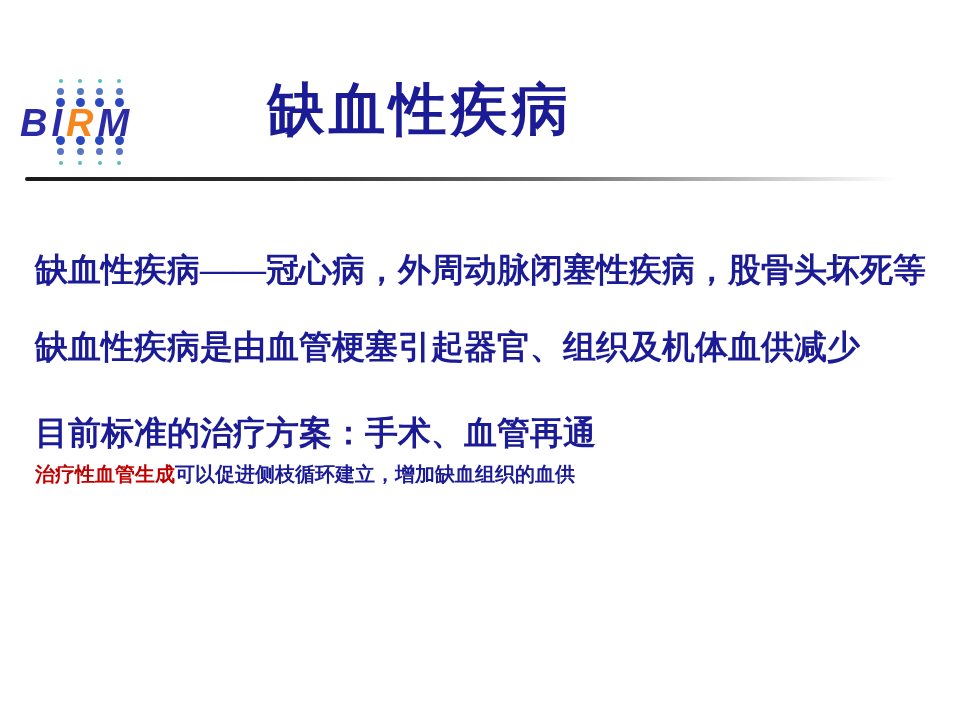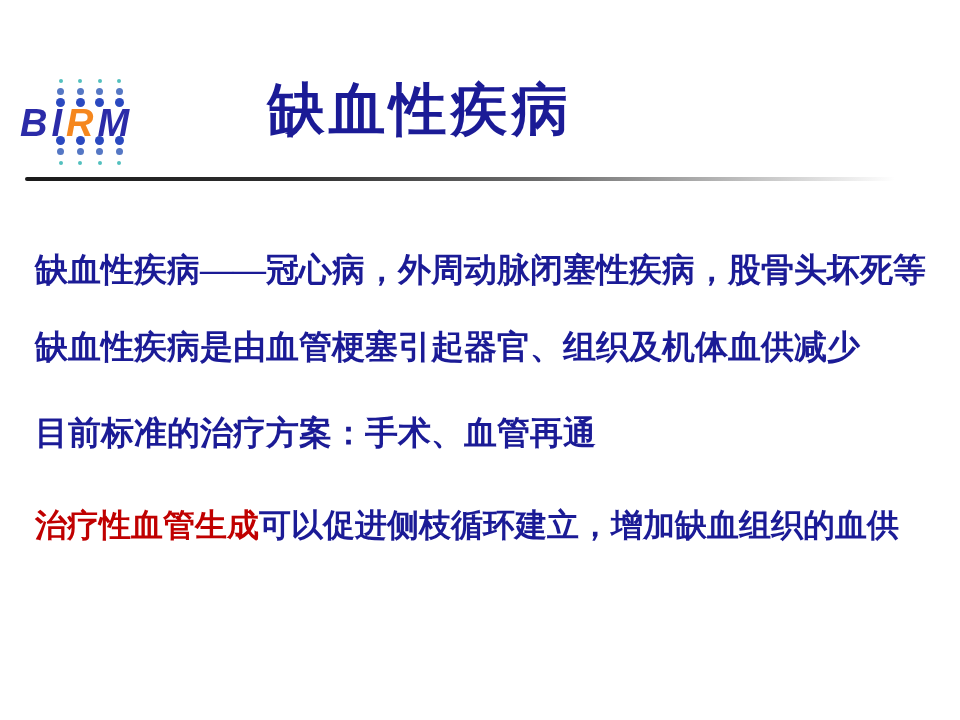--- a/index.html
+++ b/index.html
@@ -42,21 +42,21 @@
 
   
   .bodyline {
     position:absolute; left:35px; white-space:nowrap;
     font-size:33px; font-weight:bold; line-height:42px;
     color:#1B1B96;
   }
   .line1 { top:249px; }
   .line2 { top:326px; }
   .line3 { top:402px;margin-top:10px; }
-  .line4 { top:504px; font-size:32px; }
+  .line4 { top:453px; font-size:20px; }
   .highlight { color:#C00000; }
 </style>
 </head>
 <body>
 
 <div class="slide">
 
   <div class="logo">
     <div class="dotgrid dots-top">
         <div class="dotrow">

